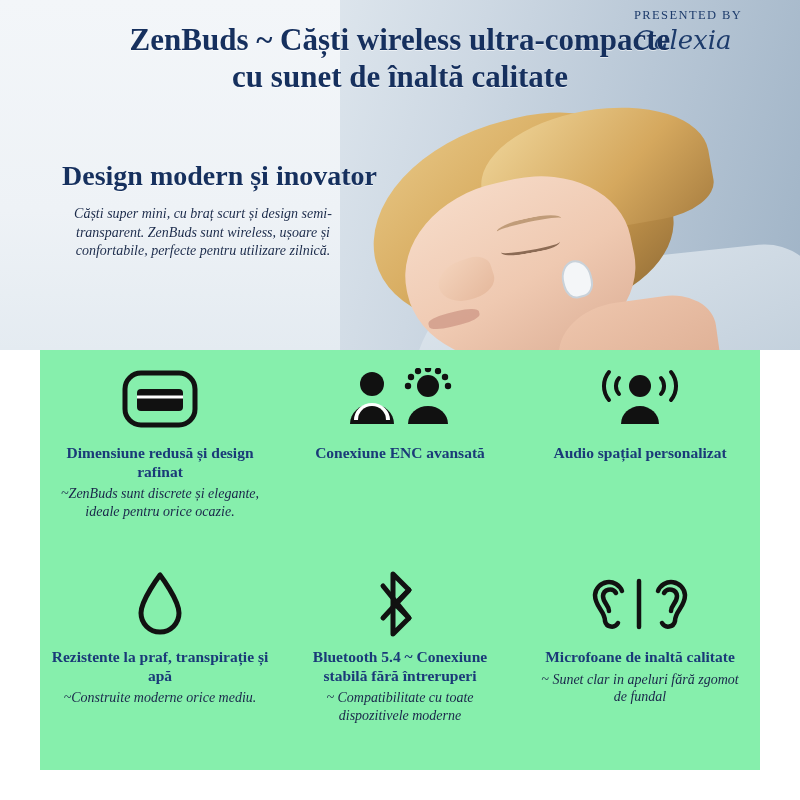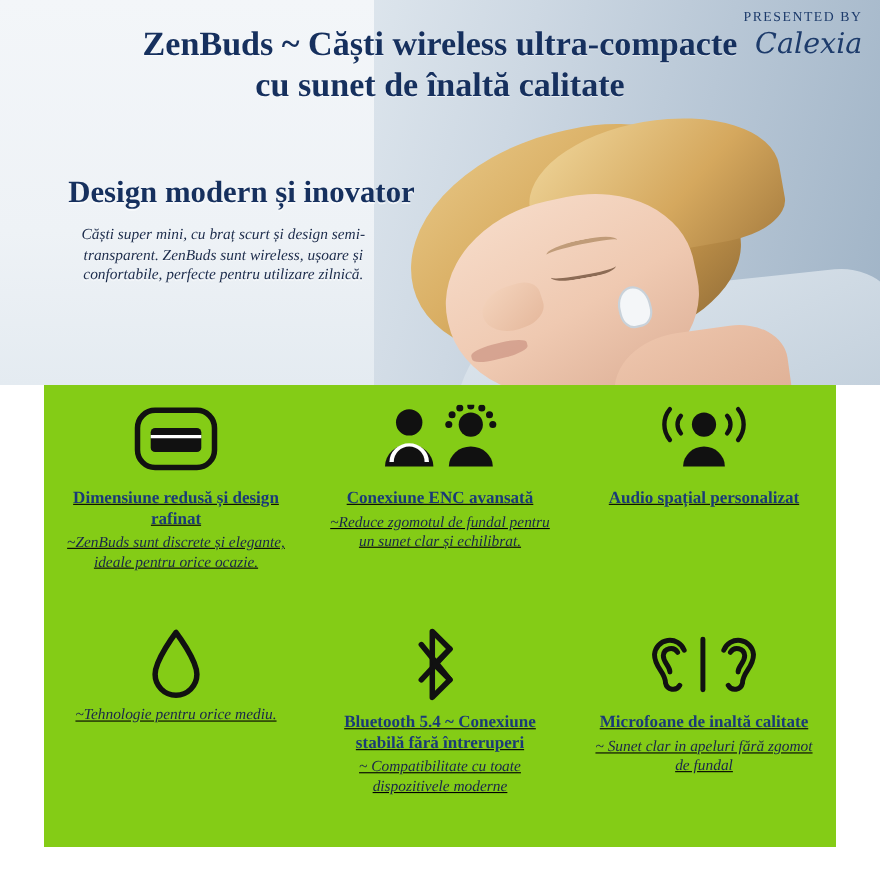--- a/index.html
+++ b/index.html
@@ -140,21 +140,21 @@
     font-size: 31px;
     line-height: 1.19;
     text-shadow: 0 1px 0 rgba(255,255,255,.55);
   }
 
   .brand {
     position: absolute;
     right: 16px;
     top: 8px;
     width: 150px;
-    text-align: right;
+    text-align: left;
     color: #1d3b6b;
   }
   .brand-top {
     font-family: "Liberation Serif", serif;
     font-size: 12.5px;
     letter-spacing: 1.4px;
   }
   .brand-name {
     font-family: "DejaVu Serif", serif;
     font-style: italic;
@@ -185,22 +185,21 @@
     text-shadow: 0 1px 0 rgba(255,255,255,.5);
   }
 
   
   .features {
     position: absolute;
     left: 40px;
     top: 350px;
     width: 720px;
     height: 420px;
-    background: #84cc16;
-    text-decoration: underline;
+    background: #86efac;
   }
   .row {
     display: flex;
     width: 720px;
   }
   .cell {
     width: 240px;
     text-align: center;
     padding: 10px 6px 0 6px;
     box-sizing: border-box;
@@ -291,21 +290,20 @@
                 <circle cx="71" cy="9" r="3.2"></circle>
               <circle cx="78" cy="3" r="3.2"></circle>
                 <circle cx="88" cy="1" r="3.2"></circle>
               <circle cx="98" cy="3" r="3.2"></circle>
                 <circle cx="105" cy="9" r="3.2"></circle>
               <circle cx="108" cy="18" r="3.2"></circle>
             </g>
           </svg>
         </div>
         <div class="cell-title">Conexiune ENC avansată</div>
-        <div class="cell-desc">~Reduce zgomotul de fundal pentru un sunet clar și echilibrat.</div>
       </div>
 
       <div class="cell">
         <div class="icon-wrap">
           <svg width="110" height="62" viewBox="0 0 110 62">
             <circle cx="55" cy="18" r="11" fill="#111"></circle>
             <path d="M36 56 a19 18 0 0 1 38 0 z" fill="#111"></path>
             <g fill="none" stroke="#111" stroke-width="4" stroke-linecap="round">
               <path d="M34 10 a12 12 0 0 0 0 16"></path>
               <path d="M24 4 a22 22 0 0 0 0 28"></path>
@@ -320,21 +318,22 @@
     </div>
 
     <div class="row row2" style="margin-top:36px;">
 
       <div class="cell">
         <div class="icon-wrap">
           <svg width="54" height="68" viewBox="0 0 54 68">
             <path d="M27 5 C27 5 8 30 8 43 a19 19 0 0 0 38 0 C46 30 27 5 27 5 z" fill="none" stroke="#111" stroke-width="5" stroke-linejoin="round"></path>
           </svg>
         </div>
-        <div class="cell-desc">~Tehnologie pentru orice mediu.</div>
+        <div class="cell-title">Rezistente la praf, transpirație și apă</div>
+        <div class="cell-desc">~Construite moderne orice mediu.</div>
       </div>
 
       <div class="cell">
         <div class="icon-wrap">
           <svg width="50" height="68" viewBox="0 0 50 68">
             <path d="M18 4 L34 20 L18 36 L18 4 z M18 64 L34 48 L18 32 L18 64 z" fill="none" stroke="#111" stroke-width="5" stroke-linejoin="round" stroke-linecap="round"></path>
             <path d="M8 16 L34 48 M8 48 L34 20" fill="none" stroke="#111" stroke-width="5" stroke-linecap="round"></path>
           </svg>
         </div>
         <div class="cell-title">Bluetooth 5.4 ~ Conexiune stabilă fără întreruperi</div>

